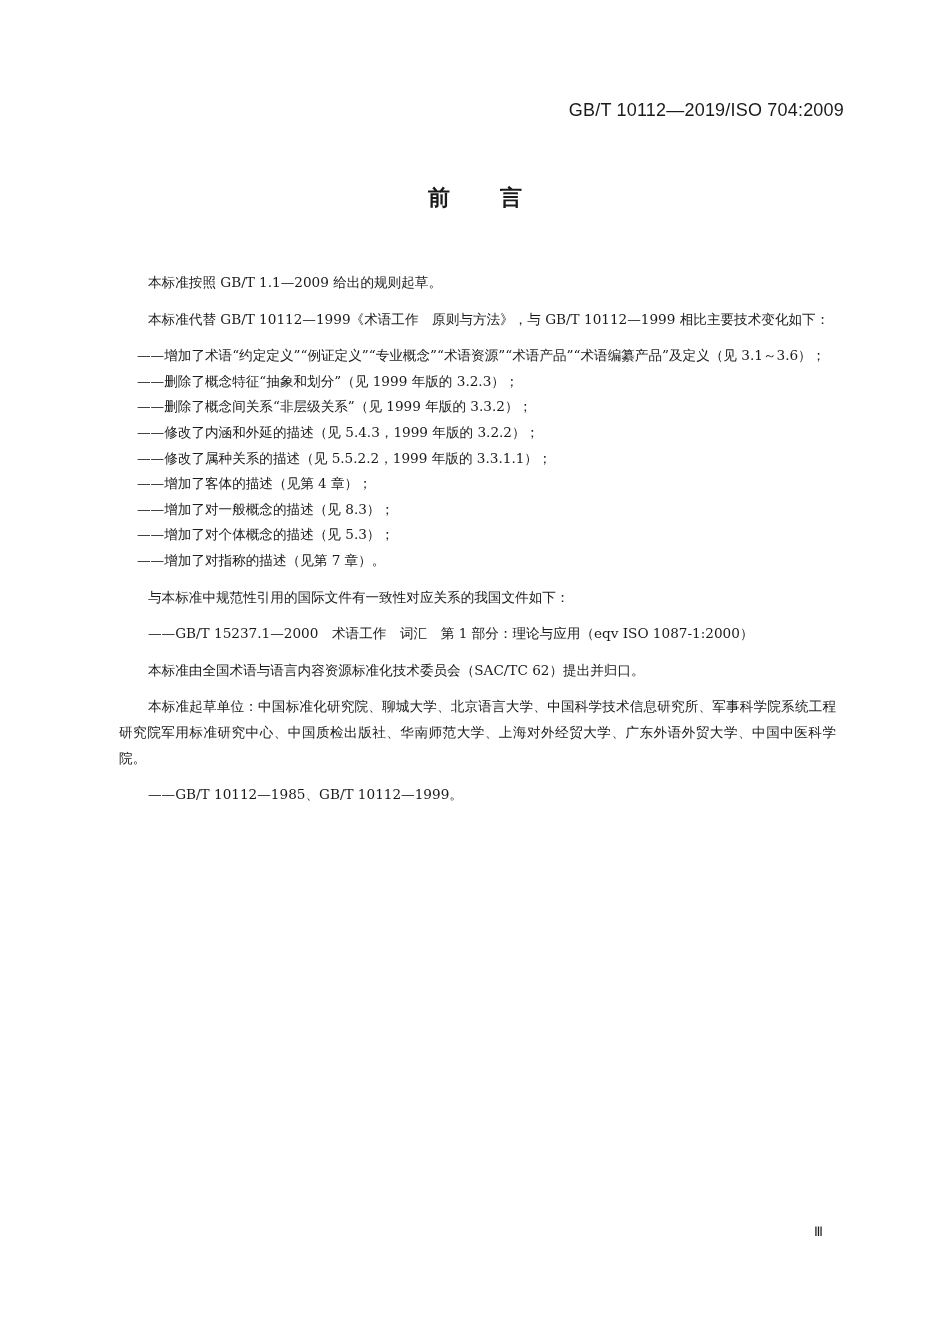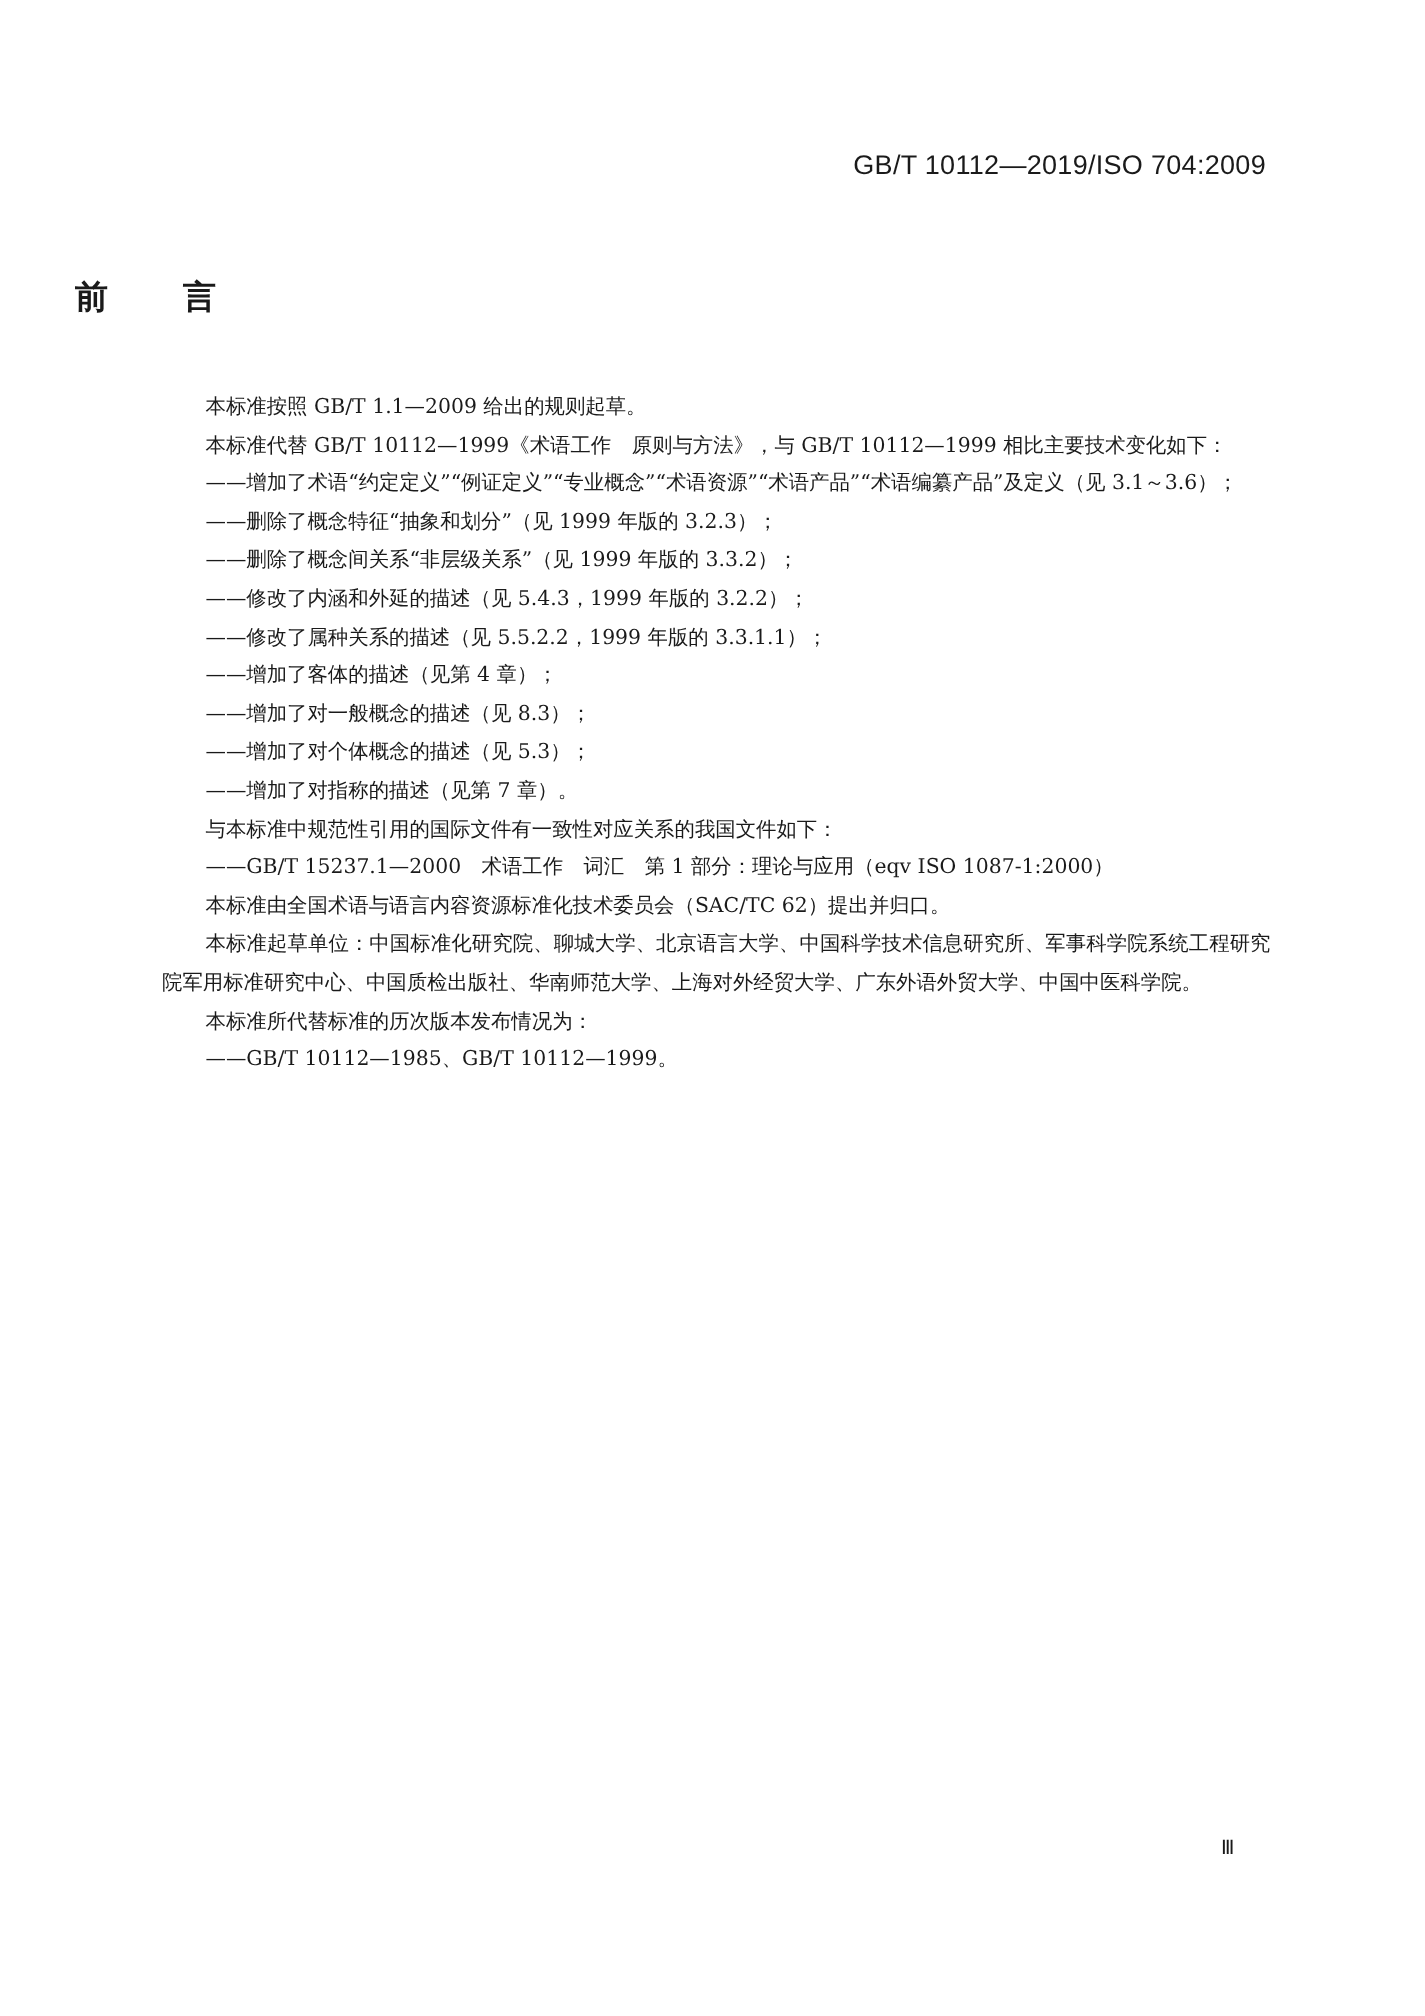--- a/index.html
+++ b/index.html
@@ -1,23 +1,23 @@
 <!DOCTYPE html>
 <html><head>
   <meta charset="utf-8">
   <style>
     html, body { margin: 0; padding: 0; background: #ffffff; }
     body { width: 950px; height: 1344px; position: relative; overflow: hidden; color: #1a1a1a;
       font-family: "DejaVu Serif", "Liberation Serif", serif; }
     .header-code { position: absolute; top: 100px; right: 106px; font-size: 18px; letter-spacing: 0.2px;
       font-family: "Liberation Sans", "DejaVu Sans", sans-serif; }
-    .title { position: absolute; top: 183px; left: 0; width: 950px; font-size: 22px; font-weight: bold;
+    .title { position: absolute; top: 183px; left: 0; width: 950px; text-align: center; font-size: 22px; font-weight: bold;
       font-family: "DejaVu Sans", sans-serif; letter-spacing: 50px; padding-left: 50px; box-sizing: border-box; }
     .content { position: absolute; top: 259px; left: 108px; width: 739px; font-size: 13.6px; line-height: 25.6px; }
-    .p { margin: 0; text-indent: 29px; text-align: justify; }
+    .p { margin: 11px; text-indent: 29px; text-align: justify; }
     .dash { margin: 0; padding-left: 58px; text-indent: -29px; text-align: justify; }
     .page-number { position: absolute; top: 1224px; left: 814px; font-size: 13px; font-family: "Liberation Serif", serif; }
   </style>
 </head>
 <body>
 
 <div class="header-code">GB/T 10112—2019/ISO 704:2009</div>
 
 <div class="title">前言</div>
 
@@ -30,17 +30,16 @@
   <p class="dash">——修改了内涵和外延的描述（见 5.4.3，1999 年版的 3.2.2）；</p>
   <p class="dash">——修改了属种关系的描述（见 5.5.2.2，1999 年版的 3.3.1.1）；</p>
   <p class="dash">——增加了客体的描述（见第 4 章）；</p>
   <p class="dash">——增加了对一般概念的描述（见 8.3）；</p>
   <p class="dash">——增加了对个体概念的描述（见 5.3）；</p>
   <p class="dash">——增加了对指称的描述（见第 7 章）。</p>
   <p class="p">与本标准中规范性引用的国际文件有一致性对应关系的我国文件如下：</p>
   <p class="p">——GB/T 15237.1—2000　术语工作　词汇　第 1 部分：理论与应用（eqv ISO 1087-1:2000）</p>
   <p class="p">本标准由全国术语与语言内容资源标准化技术委员会（SAC/TC 62）提出并归口。</p>
   <p class="p">本标准起草单位：中国标准化研究院、聊城大学、北京语言大学、中国科学技术信息研究所、军事科学院系统工程研究院军用标准研究中心、中国质检出版社、华南师范大学、上海对外经贸大学、广东外语外贸大学、中国中医科学院。</p>
-  <p class="p">本标准所代替标准的历次版本发布情况为：</p>
   <p class="p">——GB/T 10112—1985、GB/T 10112—1999。</p>
 </div>
 
 <div class="page-number">Ⅲ</div>
 
 </body></html>

